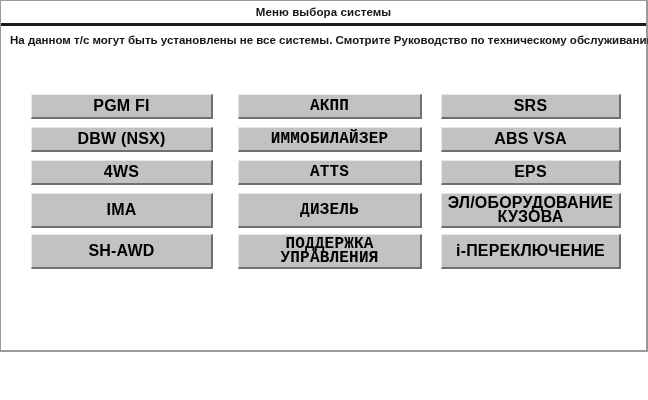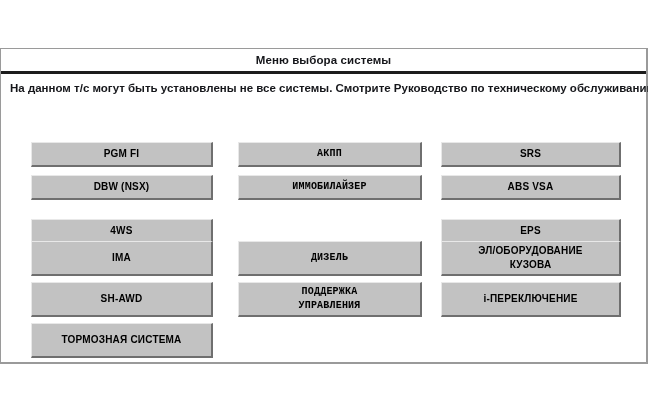--- a/index.html
+++ b/index.html
@@ -10,27 +10,26 @@
     width: 648px;
     height: 400px;
     background: #ffffff;
     font-family: "Liberation Sans", sans-serif;
     overflow: hidden;
   }
 
   .screen {
     position: relative;
     width: 648px;
-    height: 316px;
+    height: 352px;
     box-sizing: border-box;
     background: #ffffff;
     border: 1px solid #9a9a9a;
     border-right-width: 2px;
     border-bottom-width: 2px;
-    margin-top: 48px;
   }
 
   
   .titlebar {
     position: absolute;
     left: 0;
     top: 0;
     width: 100%;
     height: 22px;
     display: flex;
@@ -84,41 +83,41 @@
     background: #c2c2c2;
     border-top: 1px solid #e8e8e8;
     border-left: 1px solid #e8e8e8;
     border-right: 2px solid #6f6f6f;
     border-bottom: 2px solid #6f6f6f;
     display: flex;
     align-items: center;
     justify-content: center;
     text-align: center;
     color: #000000;
-    font-size: 10px;
+    font-size: 16px;
     font-weight: bold;
     letter-spacing: 0.2px;
     line-height: 14px;
     cursor: pointer;
     user-select: none;
   }
   .btn span {
     display: block;
     white-space: pre-line;
   }
 
   
   .col1 { left: 30px;  width: 182px; }
   .col2 { left: 237px; width: 184px; font-family: Liberation Mono, monospace; }
   .col3 { left: 440px; width: 180px; }
 
   
   .r1 { top: 5px;   height: 25px; }
   .r2 { top: 38px;  height: 25px; text-align: right; }
-  .r3 { top: 82px;  height: 25px; justify-content: center; }
+  .r3 { top: 71px;  height: 25px; justify-content: center; }
 
   .r4tall { top: 104px; height: 35px; }
   .r5tall { top: 145px; height: 35px; }
   .r6tall { top: 186px; height: 35px; }
 </style>
 </head>
 <body>
 
 <div class="screen">
 
@@ -141,29 +140,29 @@
     </div>
     <div class="btn col1 r3">
       <span>4WS</span>
     </div>
     <div class="btn col1 r4tall">
       <span>IMA</span>
     </div>
     <div class="btn col1 r5tall">
       <span>SH-AWD</span>
     </div>
-    <div class="btn col1 r6tall">
-      <span>ТОРМОЗНАЯ СИСТЕМА</span>
-    </div>
 
     <div class="btn col2 r1">
       <span>АКПП</span>
     </div>
     <div class="btn col2 r2">
       <span>ИММОБИЛАЙЗЕР</span>
+    </div>
+    <div class="btn col2 r3">
+      <span>ATTS</span>
     </div>
     <div class="btn col2 r4tall">
       <span>ДИЗЕЛЬ</span>
     </div>
     <div class="btn col2 r5tall">
       <span>ПОДДЕРЖКА
 УПРАВЛЕНИЯ</span>
     </div>
 
     <div class="btn col3 r2">

